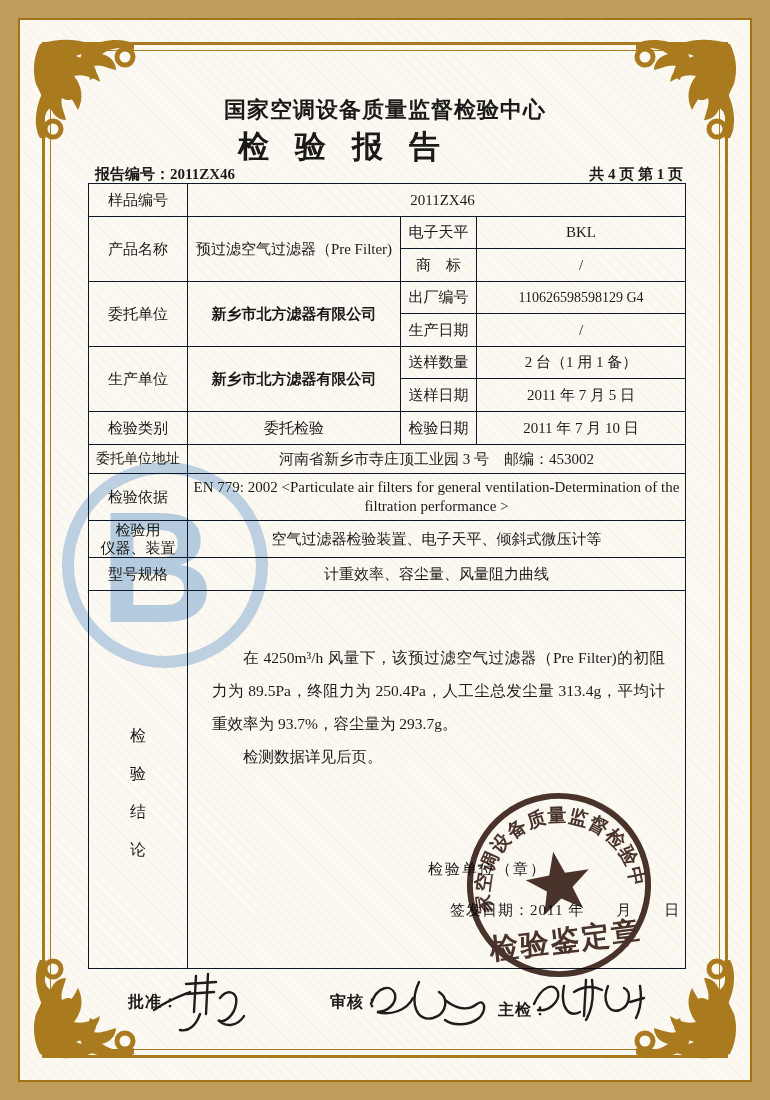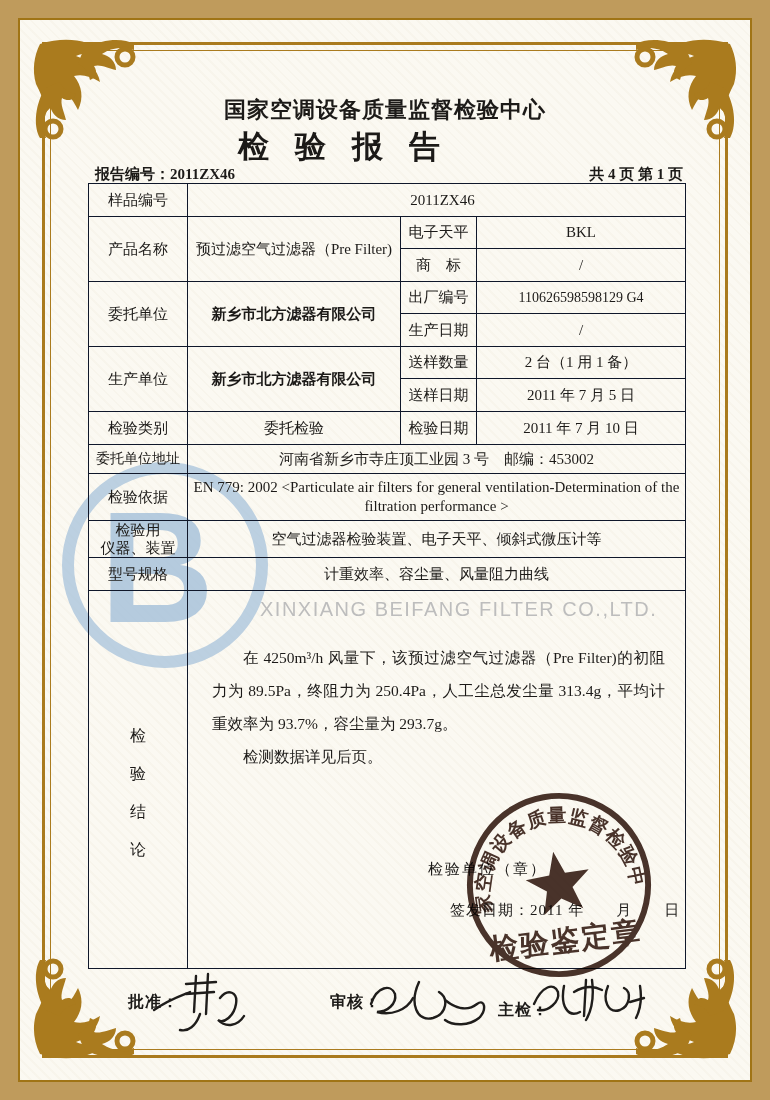--- a/index.html
+++ b/index.html
@@ -82,21 +82,20 @@
 <body>
 
 <div class="page">
 
   <div class="paper"></div>
 
   <svg class="wm-logo" width="225" height="225" viewBox="0 0 225 225">
     <circle cx="113" cy="113" r="97" fill="none" stroke="#a9c3db" stroke-width="12" opacity="0.9"></circle>
     <text x="48" y="170" font-family="Liberation Sans, DejaVu Sans, sans-serif" font-size="158" font-weight="bold" fill="#a9c3db">B</text>
   </svg>
-  <div class="wm-en">XINXIANG BEIFANG FILTER CO.,LTD.</div>
 
   <div class="band"></div>
   <div class="band-edge"></div>
   <div class="goldline-outer"></div>
   <div class="goldline-inner"></div>
 
   <svg class="corner tl" viewBox="0 0 110 110">
     <g fill="#aa7b1e">
       <path d="M14,14 C40,6 62,10 80,22 C68,24 58,22 50,26 C62,30 72,40 74,52 C64,46 56,44 48,46 C56,56 58,68 52,80 C46,68 40,60 30,56 C32,66 28,76 20,82 C18,70 14,62 10,54 C6,40 8,26 14,14 Z"></path>
       <path d="M60,18 C78,8 98,8 108,14 L108,20 C96,16 84,18 76,24 C84,26 90,32 90,40 C82,38 74,34 68,36 C72,42 70,48 64,50 C62,42 58,36 52,34 C54,28 56,22 60,18 Z"></path>

